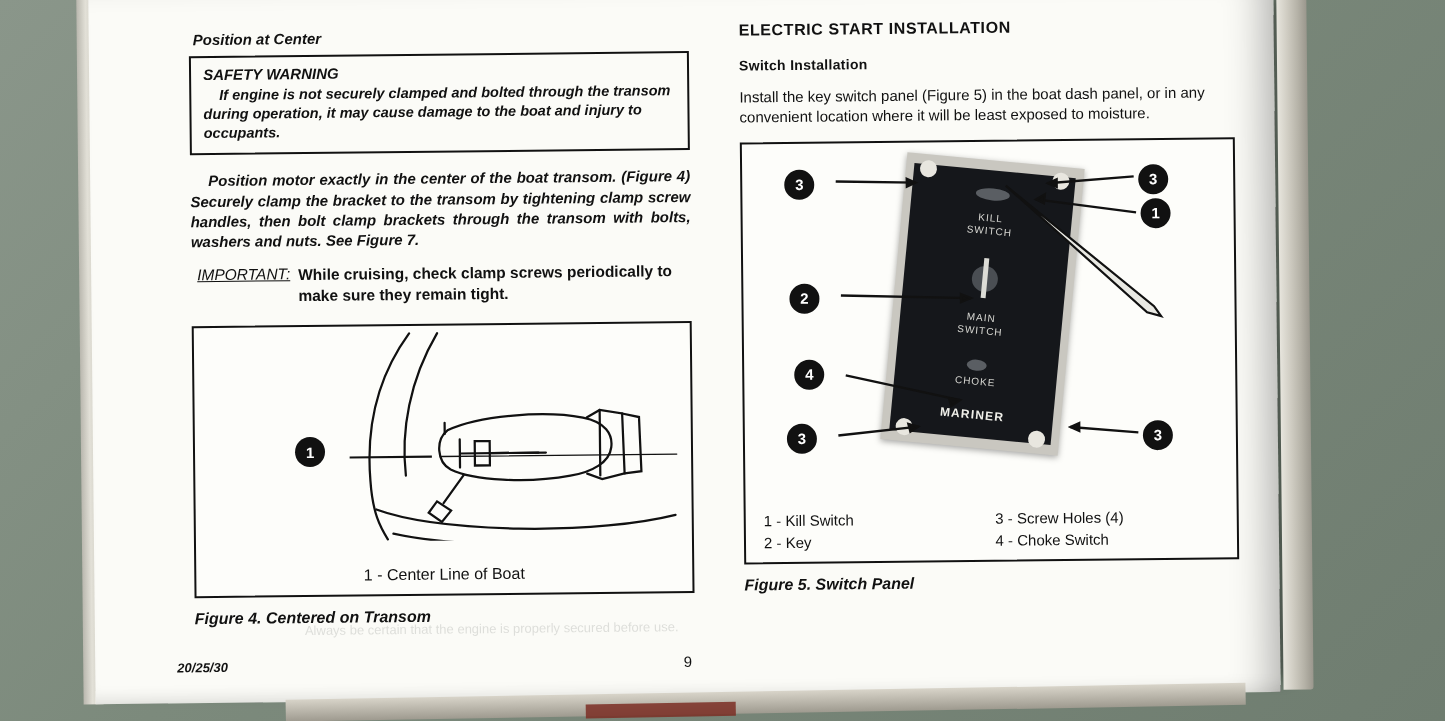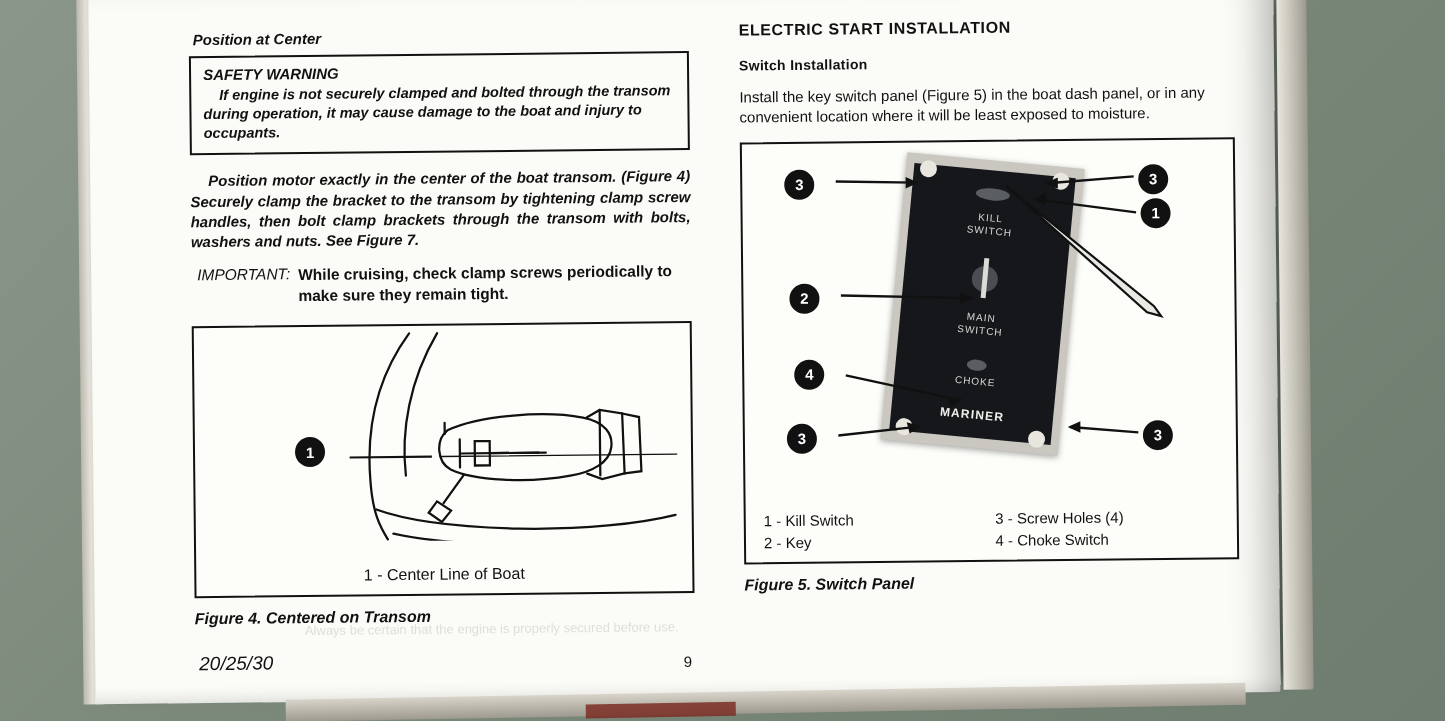--- a/index.html
+++ b/index.html
@@ -130,21 +130,21 @@
     text-indent: 16px;
   }
 
   
   .important {
     display: flex;
     gap: 8px;
     font-size: 15.5px;
     margin: 0 0 18px 6px;
   }
-  .important .lbl { font-style: italic; white-space: nowrap; }
+  .important .lbl { font-style: italic; white-space: nowrap; text-decoration: underline; }
   .important .txt { font-weight: bold; line-height: 1.35; }
 
   
   .figure-box {
     border: 2px solid #111;
     position: relative;
     background: #fdfdfa;
   }
   .fig-caption {
     font-weight: bold;
@@ -177,24 +177,24 @@
     color: #fff;
     font-size: 15px;
     font-weight: bold;
     display: flex;
     align-items: center;
     justify-content: center;
   }
 
   .footer-left {
     position: absolute;
-    left: 104px; bottom: 28px;
-    font-size: 19px;
-    font-style: italic;
-    font-weight: normal;
+    left: 82px; bottom: 28px;
+    font-size: 13px;
+    font-style: italic;
+    font-weight: bold;
   }
   .footer-page {
     position: absolute;
     left: 0; right: 0; bottom: 28px;
     text-align: center;
     font-size: 15px;
   }
   
   .ghost {
     position: absolute;

